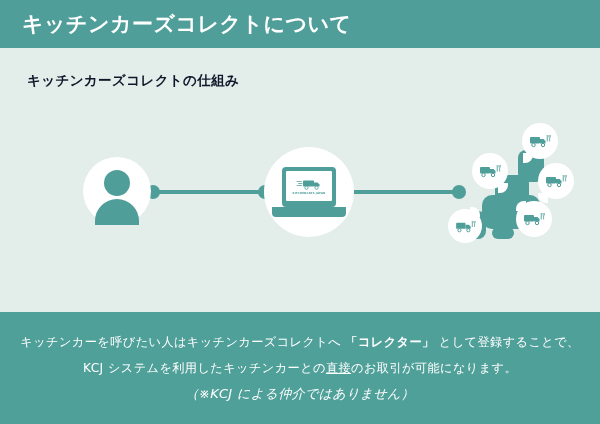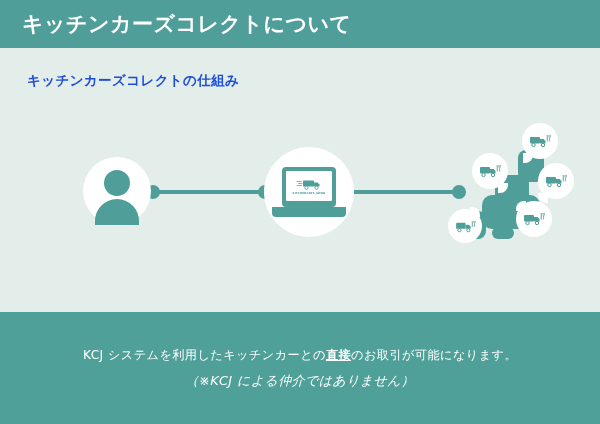--- a/index.html
+++ b/index.html
@@ -19,21 +19,21 @@
     display:flex;align-items:center;
   }
   .header-title{
     color:#ffffff;font-size:21px;font-weight:bold;
     letter-spacing:0.5px;margin-left:22px;line-height:1;
   }
 
   
   .subtitle{
     position:absolute;left:27px;top:72px;
-    color:#1d4ed8;font-size:13.5px;font-weight:bold;letter-spacing:0.4px;
+    color:#0f172a;font-size:13.5px;font-weight:bold;letter-spacing:0.4px;
   }
 
   
   .diagram{position:absolute;left:0;top:105px;width:600px;height:200px;}
 
   .connector{
     position:absolute;height:4px;background:#4f9e99;border-radius:2px;
   }
   .node-dot{
     position:absolute;width:14px;height:14px;border-radius:50%;
@@ -96,21 +96,21 @@
     position:absolute;left:0;top:312px;width:600px;height:112px;
     background:#50a09a;
     display:flex;flex-direction:column;align-items:center;justify-content:center;
   }
   .footer-line{
     color:#ffffff;font-size:12.2px;letter-spacing:0.4px;
     line-height:26px;white-space:nowrap;
   }
   .footer-line.small{font-size:13px;font-style:italic;}
   .b{font-weight:bold;}
-  .bu{font-weight:bold;text-decoration:underline;}
+  .bu{font-weight:normal;text-decoration:underline;}
 </style>
 </head>
 <body>
 
 <div id="page">
 
   <div class="header">
     <div class="header-title">キッチンカーズコレクトについて</div>
   </div>
 
@@ -216,17 +216,18 @@
         </svg>
       </div>
       <div class="bubble-tail" style="left:30px;top:92px;width:10px;height:10px;border-radius:0 8px 0 0;"></div>
 
     </div>
 
   </div>
 
 
   <div class="footer">
+    <div class="footer-line"><span>キッチンカーを呼びたい人はキッチンカーズコレクトへ </span><span class="b">「コレクター」</span><span> として登録することで、</span></div>
     <div class="footer-line"><span>KCJ システムを利用したキッチンカーとの</span><span class="bu">直接</span><span>のお取引が可能になります。</span></div>
     <div class="footer-line small">（※KCJ による仲介ではありません）</div>
   </div>
 
 </div>
 
 </body></html>

